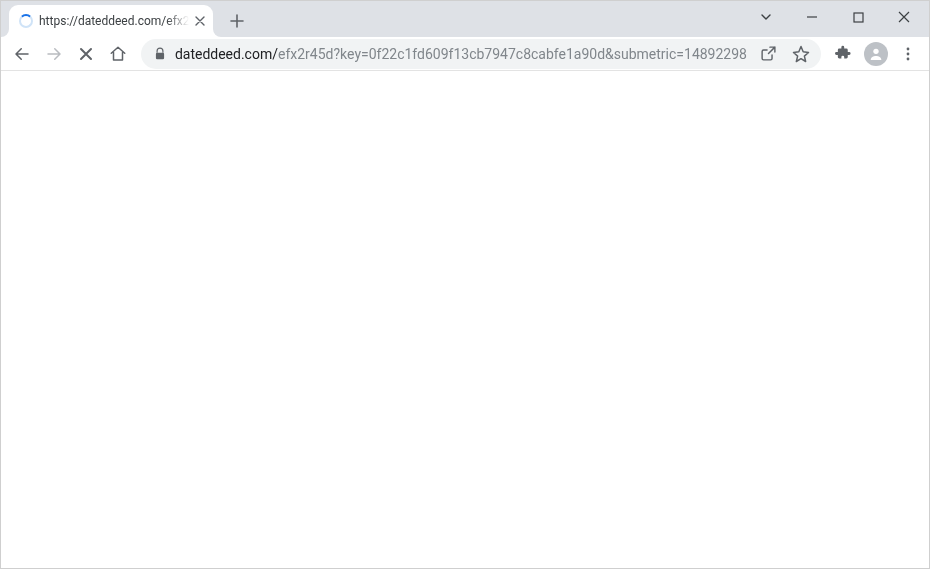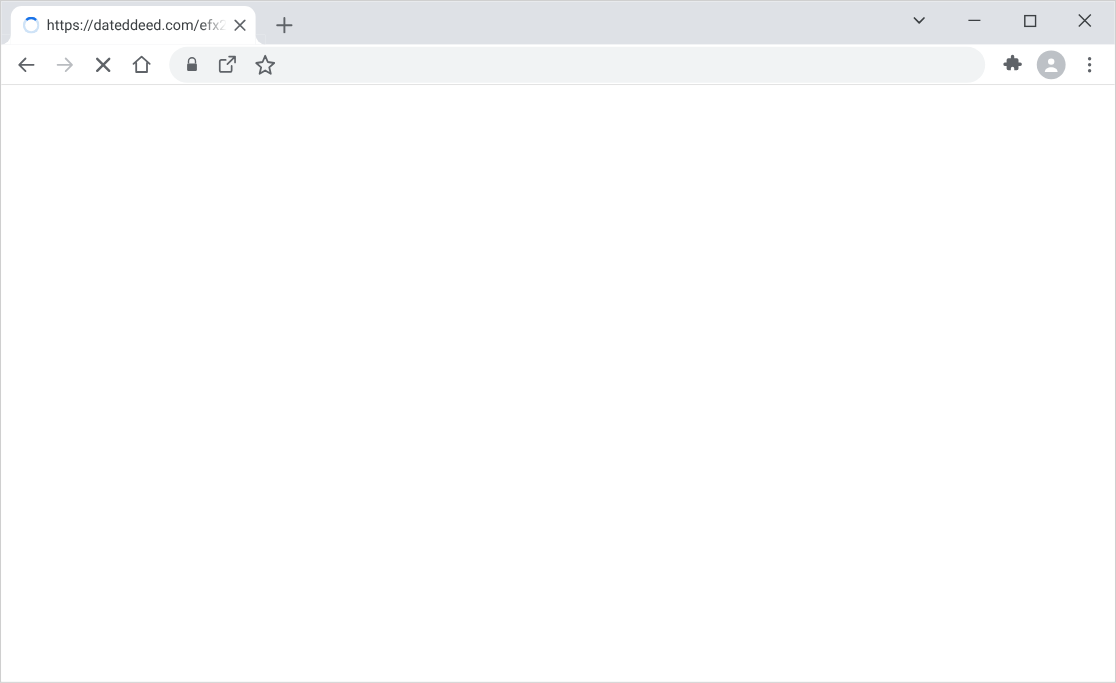--- a/index.html
+++ b/index.html
@@ -199,20 +199,23 @@
         <path d="M3 11 L12 3 L21 11 M6 10v10h12V10" fill="none" stroke="#5f6368" stroke-width="2" stroke-linecap="round" stroke-linejoin="round"></path>
       </svg>
   </div>
 
   <div class="omnibox">
     <span class="lock">
       <svg width="14" height="14" viewBox="0 0 24 24">
           <path d="M7 10V7a5 5 0 0 1 10 0v3" fill="none" stroke="#5f6368" stroke-width="2"></path>
           <rect x="5" y="10" width="14" height="11" rx="2" fill="#5f6368"></rect>
         </svg>
+    </span>
+    <span class="url">
+      <span class="host">dateddeed.com/</span><span class="path">efx2r45d?key=0f22c1fd609f13cb7947c8cabfe1a90d&amp;submetric=14892298</span>
     </span>
     <span class="trail">
       <span class="omni-btn">
         <svg width="17" height="17" viewBox="0 0 24 24">
             <path d="M14 3h7v7 M21 3l-9 9 M17 14v5a2 2 0 0 1-2 2H5a2 2 0 0 1-2-2V9a2 2 0 0 1 2-2h5" fill="none" stroke="#5f6368" stroke-width="2" stroke-linecap="round" stroke-linejoin="round"></path>
           </svg>
       </span>
       <span class="omni-btn">
         <svg width="18" height="18" viewBox="0 0 24 24">
             <path d="M12 2l2.9 6.9L22 10l-5.5 4.8L18.2 22 12 18.3 5.8 22l1.7-7.2L2 10l7.1-1.1L12 2z" fill="none" stroke="#5f6368" stroke-width="2" stroke-linejoin="round"></path>

